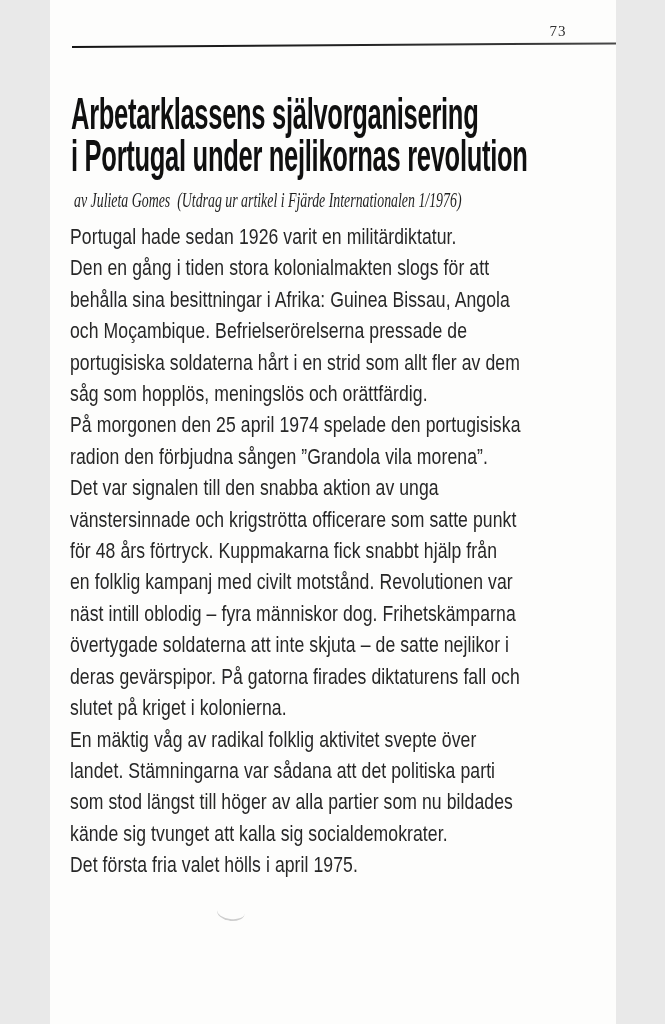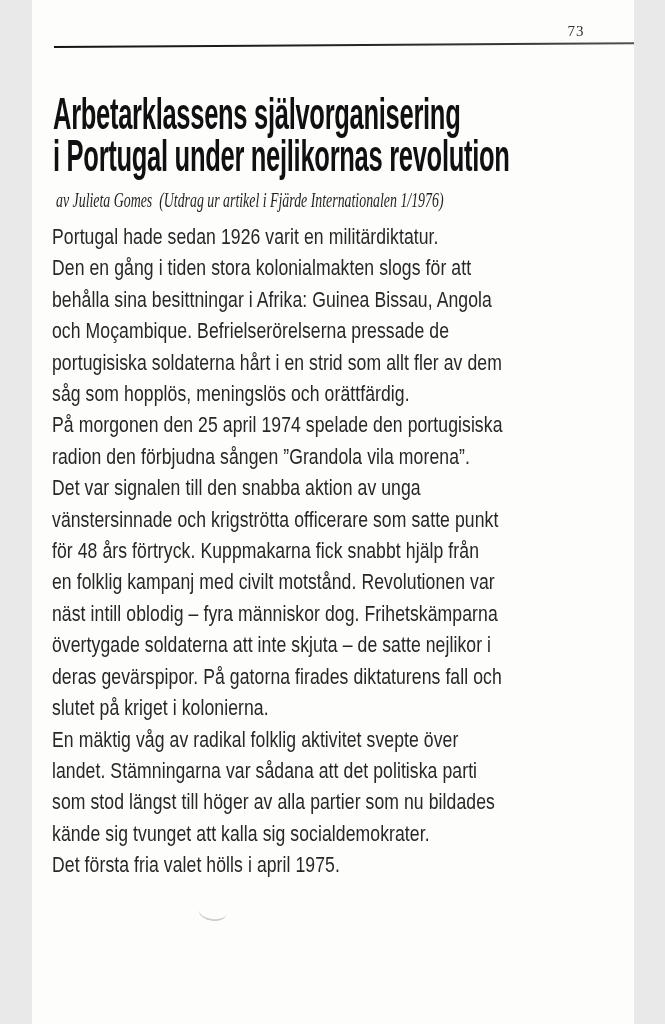--- a/index.html
+++ b/index.html
@@ -8,21 +8,20 @@
     background: #e9e9e9;
     font-family: "Liberation Sans", sans-serif;
   }
   .page {
     position: relative;
     width: 566px;
     height: 1024px;
     background: #fdfdfc;
     overflow: hidden;
     margin: 0 auto;
-    padding-left: 36px;
   }
   .page-number {
     position: absolute;
     top: 23px;
     right: 49px;
     font-family: "Liberation Serif", serif;
     font-size: 15px;
     letter-spacing: 1px;
     color: #2f2f2f;
   }

